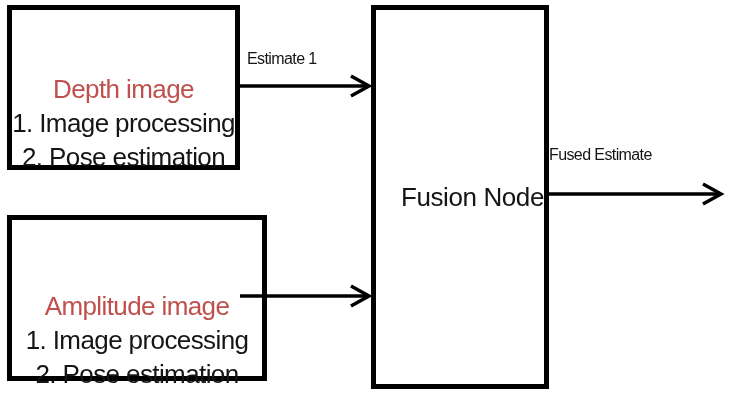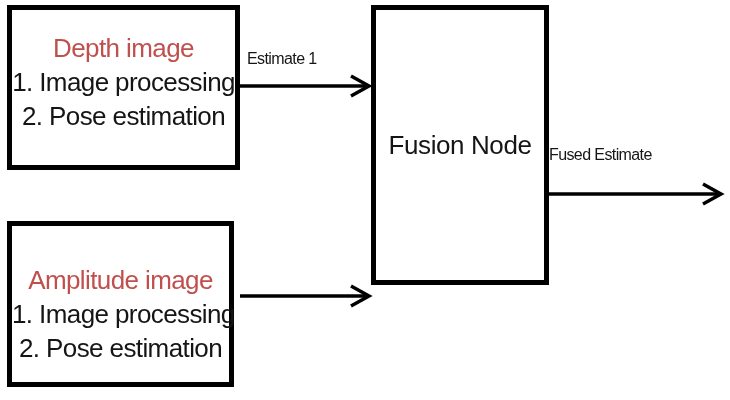--- a/index.html
+++ b/index.html
@@ -13,30 +13,30 @@
     overflow: hidden;
   }
   .node {
     position: absolute;
     box-sizing: border-box;
     border: 5px solid #000000;
     background: #ffffff;
     text-align: center;
   }
   #depth-box    { left: 7px;   top: 5px;   width: 233px; height: 165px; padding-top: 21px; }
-  #amplitude-box{ left: 7px;   top: 221px; width: 227px; height: 166px; padding-top: 37px; }
-  #fusion-box   { left: 371px; top: 5px;   width: 178px; height: 280px;
-                  display: flex; align-items: center; justify-content: center; }
+  #amplitude-box{ left: 7px;   top: 215px; width: 260px; height: 166px; padding-top: 28px; }
+  #fusion-box   { left: 371px; top: 5px;   width: 178px; height: 384px;
+                  display: flex; align-items: center; justify-content: flex-end; }
   .box-line {
     font-size: 26px;
     line-height: 34px;
     letter-spacing: -0.6px;
     white-space: nowrap;
   }
-  .box-title { color: var(--heading-color, #c0504d); }
+  .box-title { color: var(--heading-color, #c0504d); margin-top: 41px; }
   .fusion-label {
     font-size: 26px;
     letter-spacing: -0.4px;
     white-space: nowrap;
   }
   .edge-label {
     position: absolute;
     font-size: 16px;
     line-height: 30px;
     letter-spacing: -0.6px;

